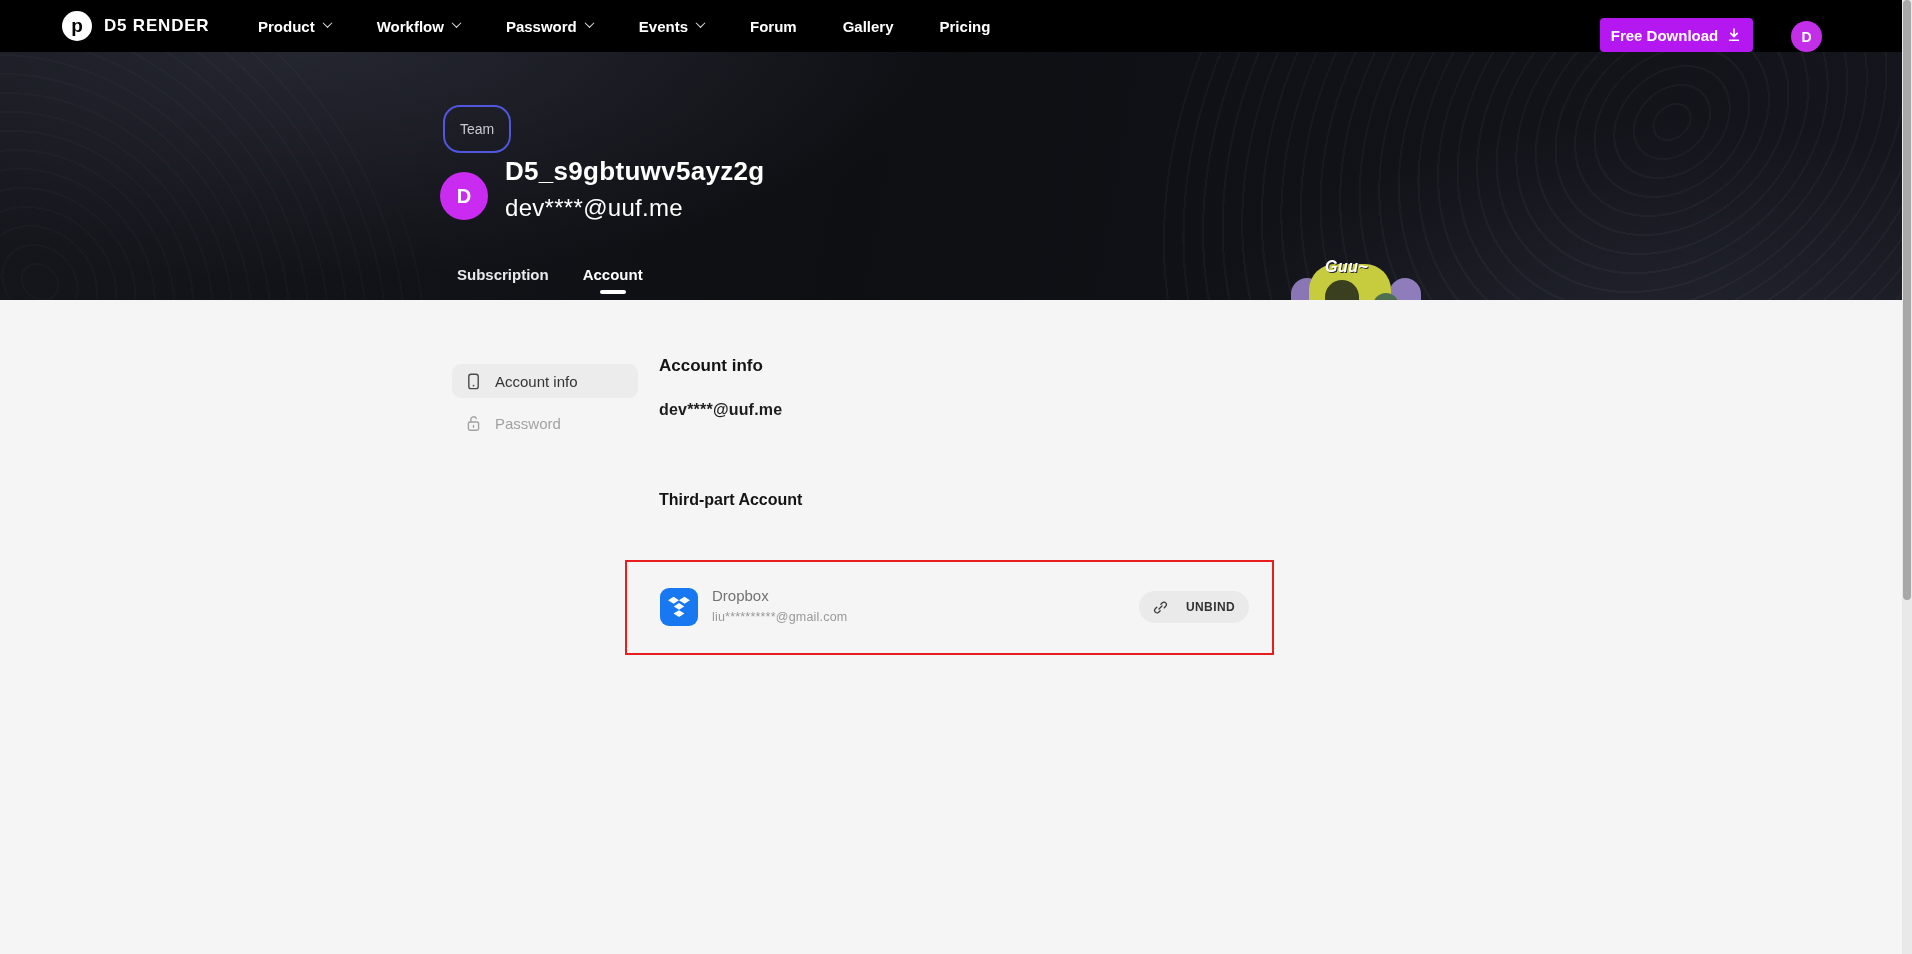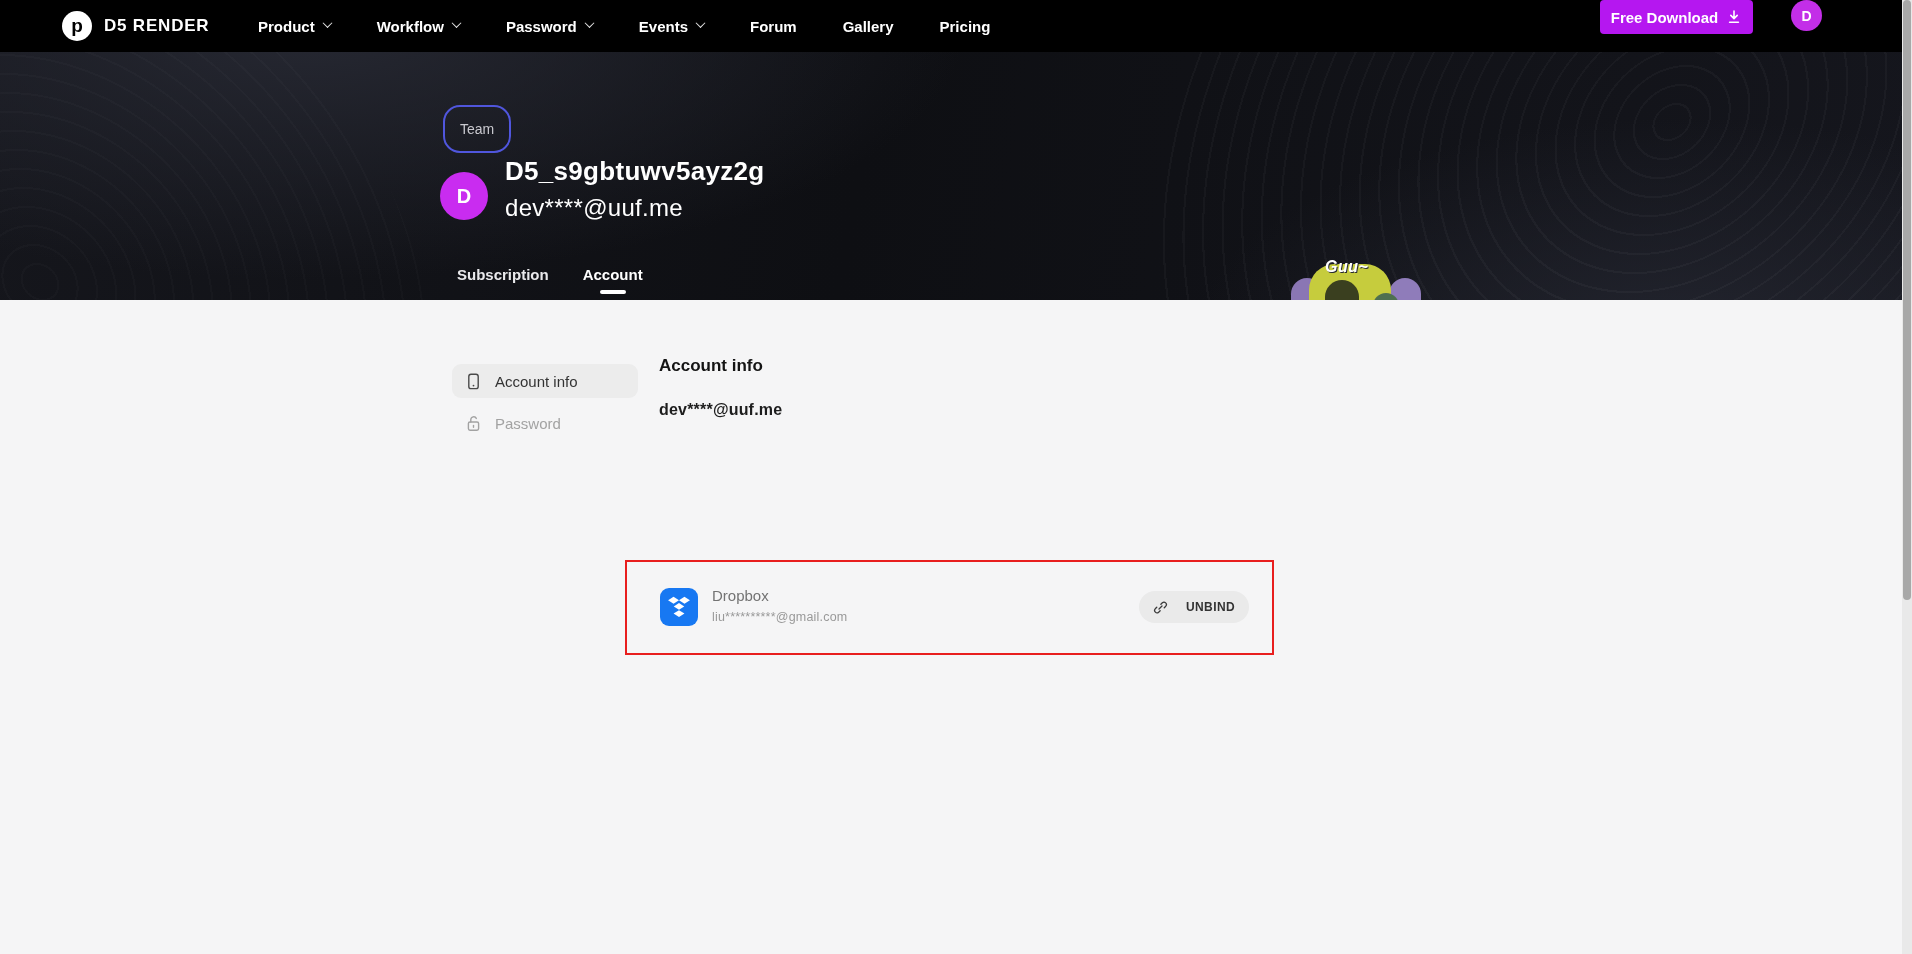--- a/index.html
+++ b/index.html
@@ -8,21 +8,21 @@
 
   
   .navbar { position:absolute; left:0; top:0; width:1912px; height:52px; background:#000; z-index:30; }
   .brand { position:absolute; left:62px; top:0; height:52px; display:flex; align-items:center; gap:12px; cursor:pointer; }
   .logo { width:30px; height:30px; border-radius:50%; background:#fff; display:flex; align-items:center; justify-content:center; }
   .logo-p { color:#000; font-weight:700; font-size:19px; line-height:1; transform:translateY(-1px); }
   .brand-text { color:#fff; font-weight:700; font-size:17px; letter-spacing:0.8px; }
   .nav-items { position:absolute; left:240px; top:0; height:52px; display:flex; align-items:center; gap:46px;margin-left:18px; }
   .nav-item { display:flex; align-items:center; color:#fff; font-size:15px; font-weight:600; cursor:pointer; text-decoration:none; }
   .chev { width:7px; height:7px; border-right:1.6px solid #e6e6e6; border-bottom:1.6px solid #e6e6e6; transform:rotate(45deg) translate(-1px,-1px); margin-left:9px; margin-top:-3px; }
-  .nav-right { position:absolute; right:90px; top:0; height:52px; display:flex; align-items:flex-start; gap:38px; }
+  .nav-right { position:absolute; right:90px; top:0; height:52px; display:flex; align-items:flex-end; gap:38px; }
   .download-btn { width:153px; height:34px; background:#b517f0; color:#fff; border:none; border-radius:4px; font-size:15px; font-weight:600; display:flex; align-items:center; justify-content:center; gap:8px; cursor:pointer; font-family:inherit; }
   .nav-avatar { width:31px; height:31px; border-radius:50%; background:#c32ee8; color:#fff; font-size:14px; font-weight:700; display:flex; align-items:center; justify-content:center; cursor:pointer; }
 
   
   .hero { position:absolute; left:0; top:52px; width:1912px; height:248px; overflow:hidden; z-index:10;
     background:
       radial-gradient(1100px 420px at 16% -10%, #262832 0%, rgba(38,40,50,0) 60%),
       radial-gradient(900px 420px at 88% 120%, #23252f 0%, rgba(35,37,47,0) 55%),
       linear-gradient(100deg, #15161c 0%, #0e0f13 45%, #15161d 100%); }
   .waves { position:absolute; border-radius:50%; background:repeating-radial-gradient(circle at center, transparent 0 17px, rgba(255,255,255,0.03) 17px 19px); }
@@ -166,20 +166,21 @@
             <path d="M4.8 7V4.6a2.9 2.9 0 0 1 5.5-1.2" fill="none" stroke="#a2a2a2" stroke-width="1.4" stroke-linecap="round"></path>
             <path d="M7.5 10.4v1.8" stroke="#a2a2a2" stroke-width="1.4" stroke-linecap="round"></path>
           </svg>
         <span>Password</span>
       </div>
     </div>
 
     <div class="content">
       <div class="section-title">Account info</div>
       <div class="field-value">dev****@uuf.me</div>
+      <div class="third-title">Third-part Account</div>
     </div>
 
   </main>
 
   <div class="provider-row" style="z-index:6;">
     <div class="dropbox-icon">
       <svg width="24" height="22" viewBox="0 0 22 20" fill="#fff">
           <polygon points="6,0.5 11,3.8 6,7.1 1,3.8"></polygon>
           <polygon points="16,0.5 21,3.8 16,7.1 11,3.8"></polygon>
           <polygon points="11,6.4 15.8,9.5 11,12.6 6.2,9.5"></polygon>

